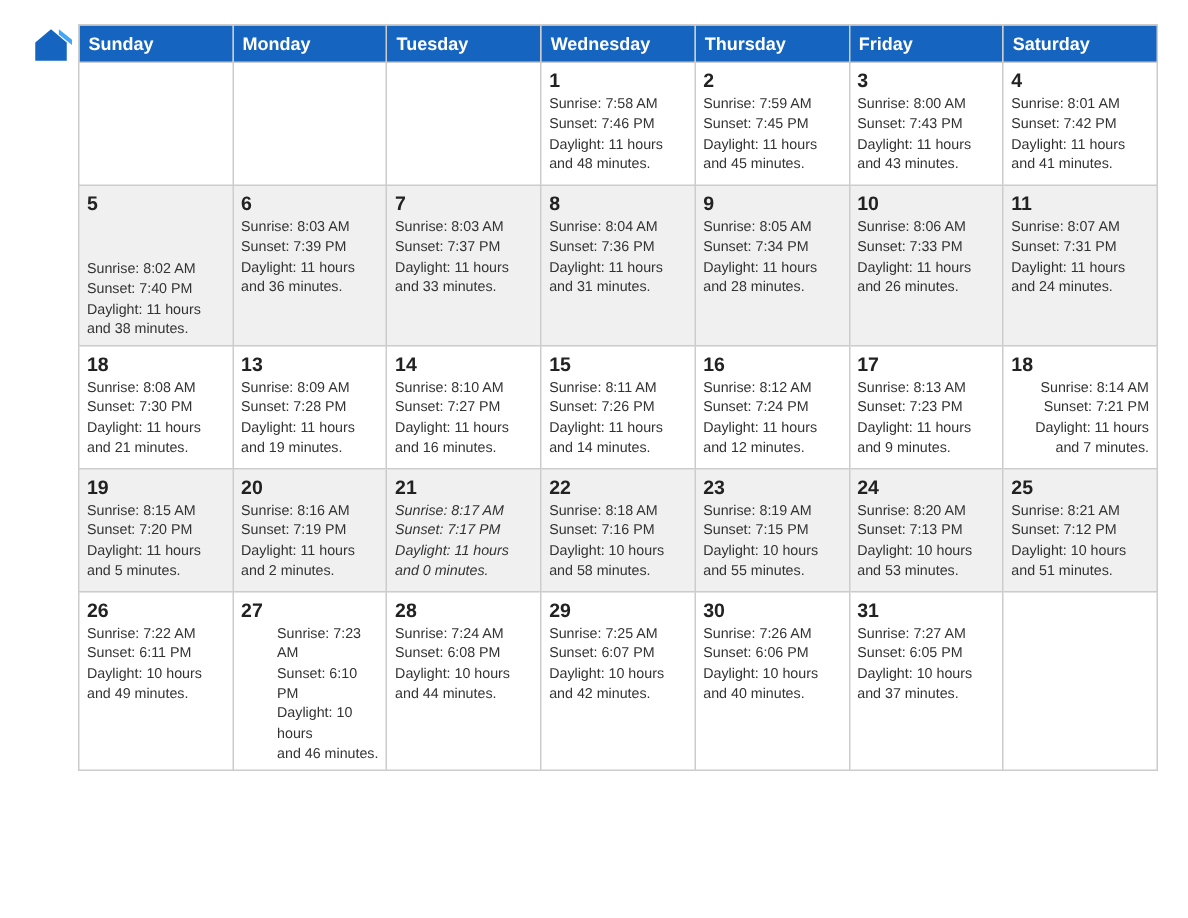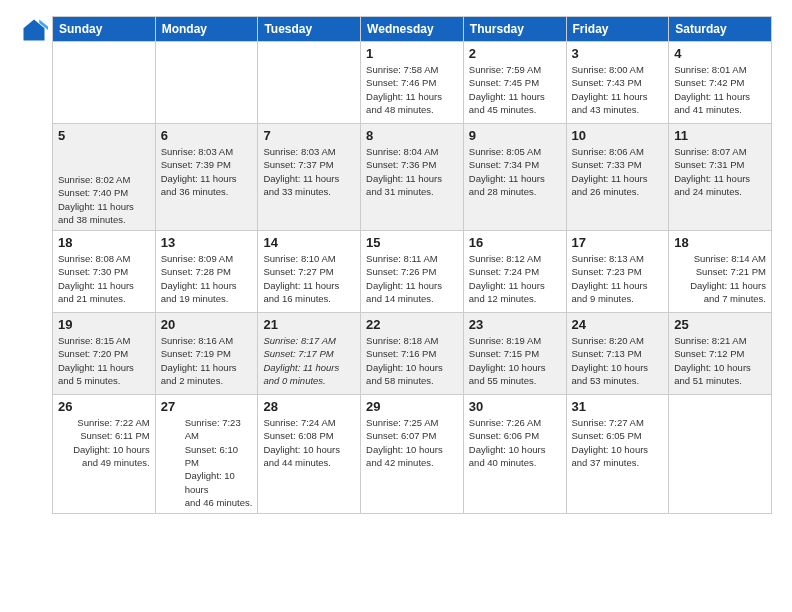--- a/index.html
+++ b/index.html
@@ -310,21 +310,21 @@
             <span class="day-number">25</span>
             <div class="day-info" style="white-space: pre-line;">Sunrise: 8:21 AM
 Sunset: 7:12 PM
 Daylight: 10 hours
 and 51 minutes.</div>
           </td>
         </tr>
         <tr>
           <td>
             <span class="day-number">26</span>
-            <div class="day-info" style="white-space: pre-line; text-align: right;">Sunrise: 7:22 AM
+            <div class="day-info" style="white-space: pre-line;">Sunrise: 7:22 AM
 Sunset: 6:11 PM
 Daylight: 10 hours
 and 49 minutes.</div>
           </td>
           <td>
             <span class="day-number">27</span>
             <div class="day-info" style="white-space: pre-line; margin-left: 24px;">Sunrise: 7:23 AM
 Sunset: 6:10 PM
 Daylight: 10 hours
 and 46 minutes.</div>

